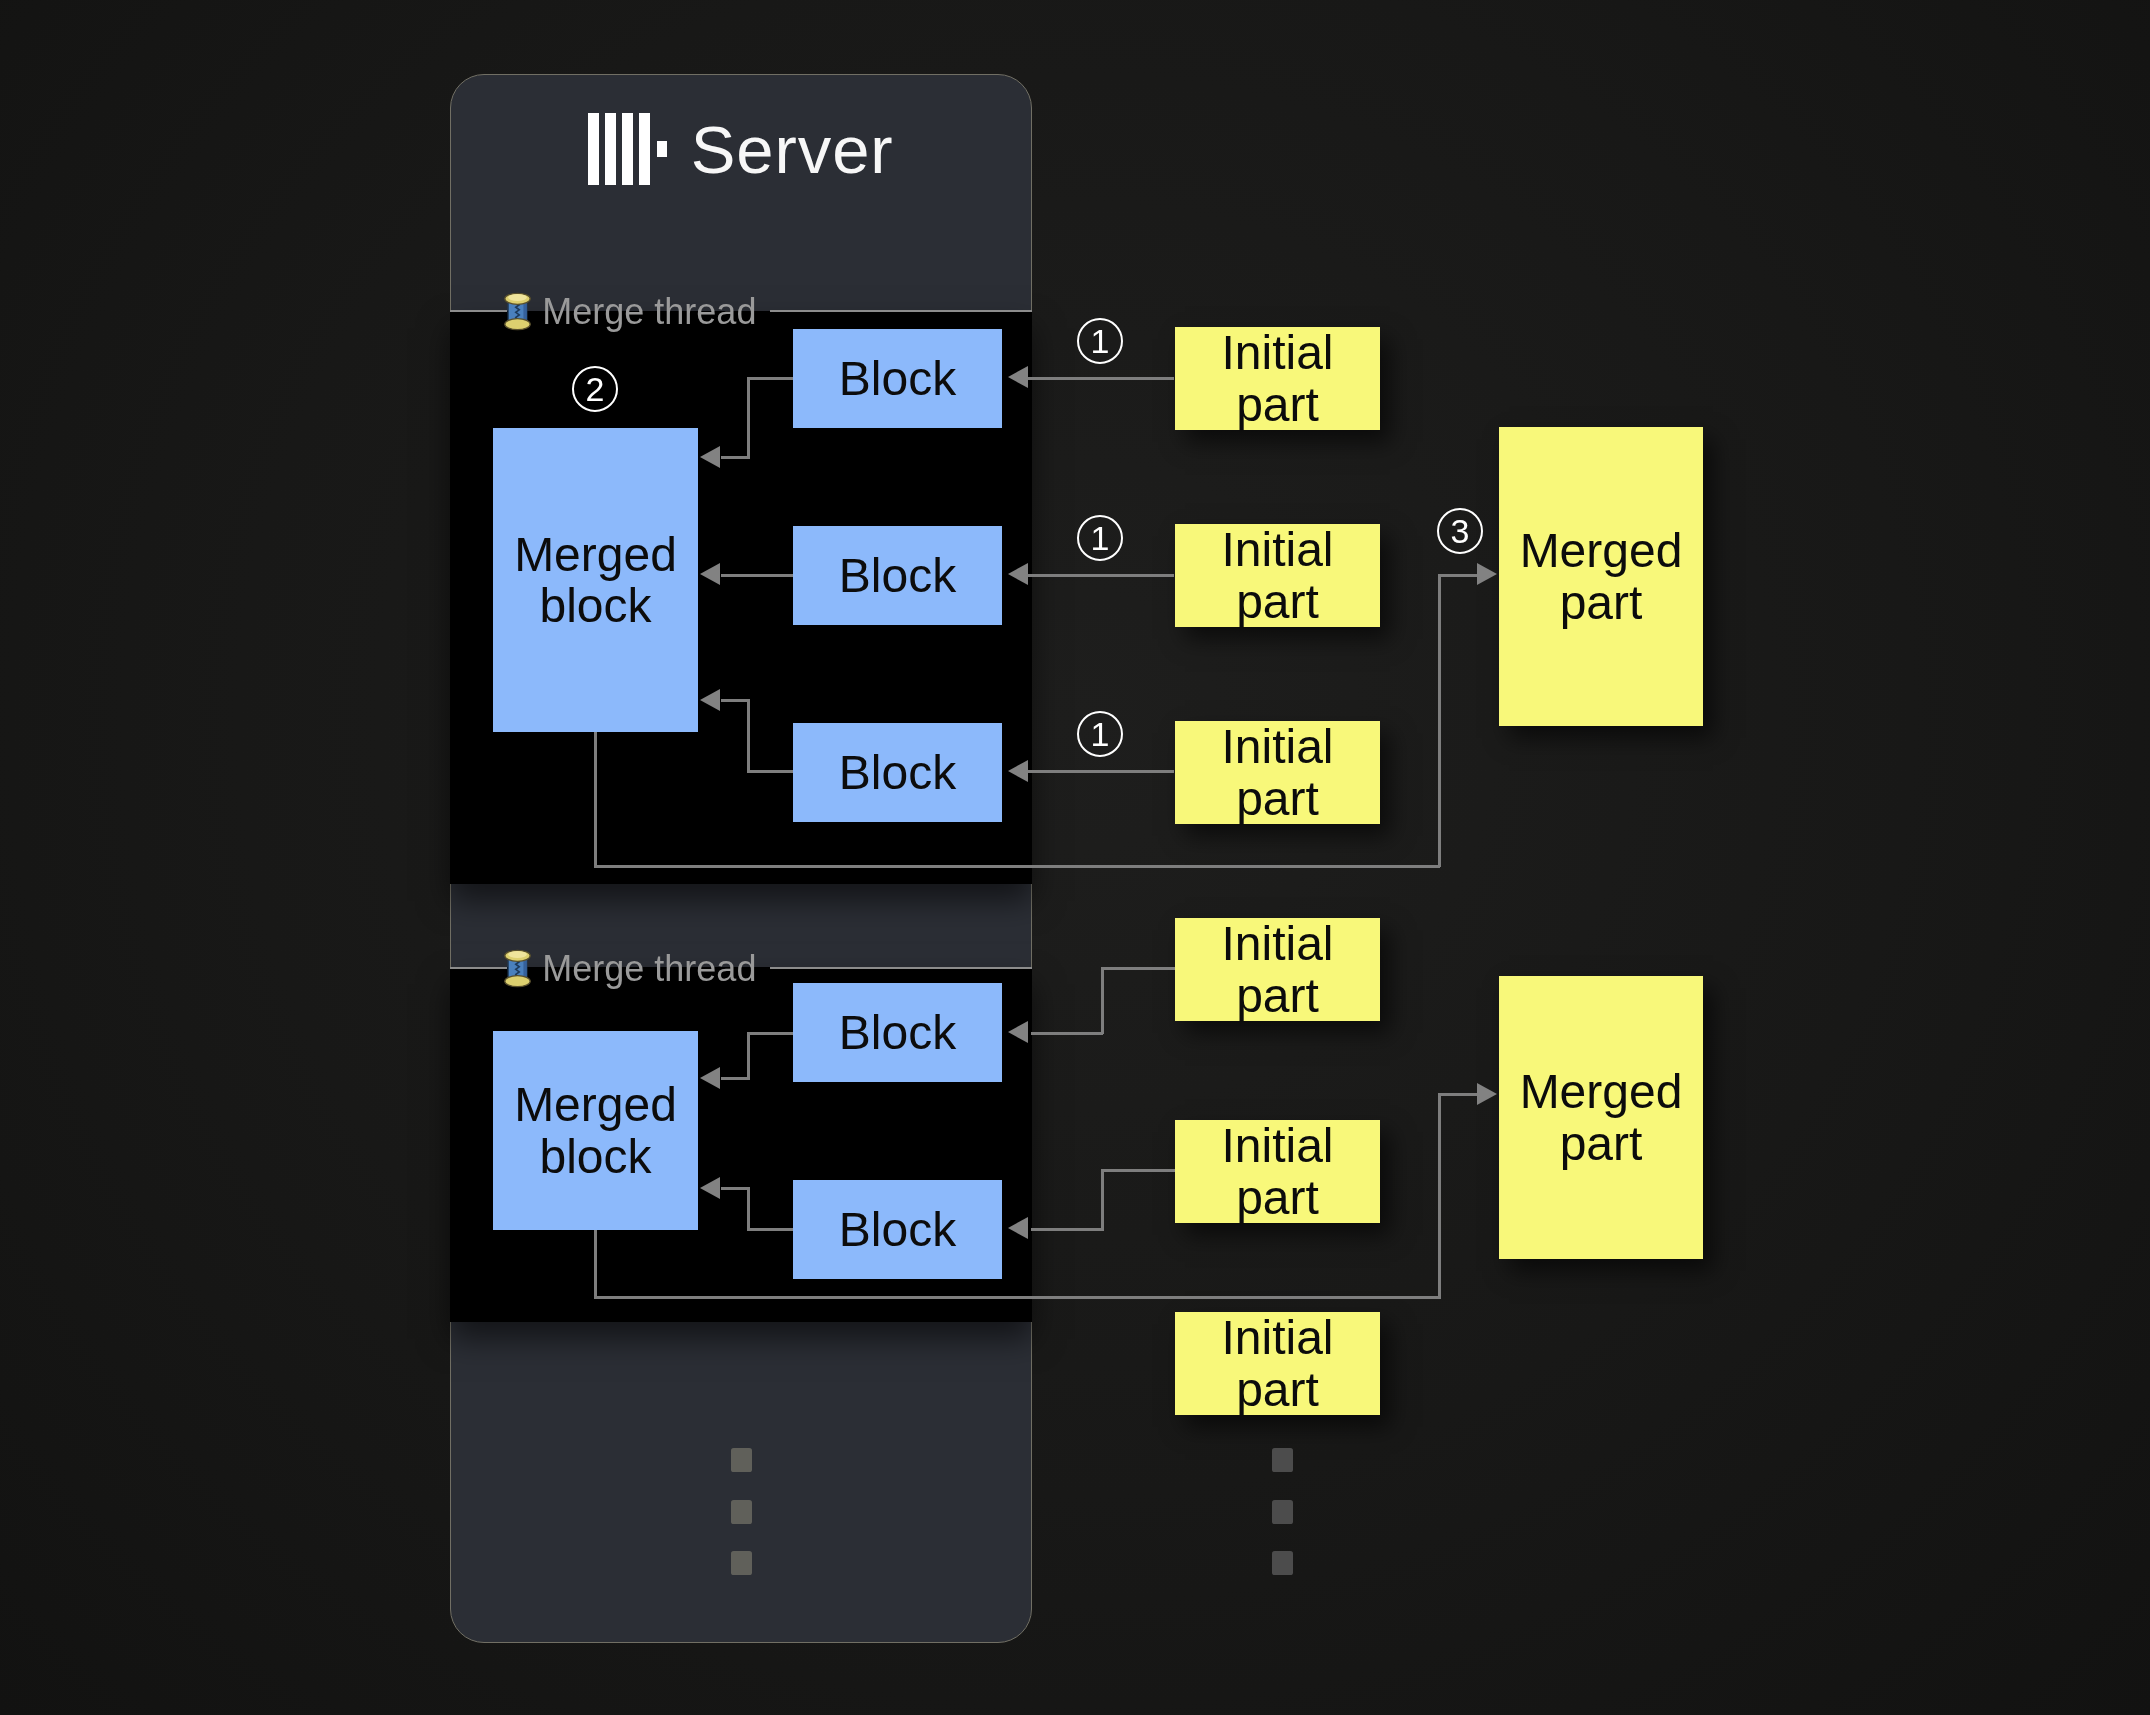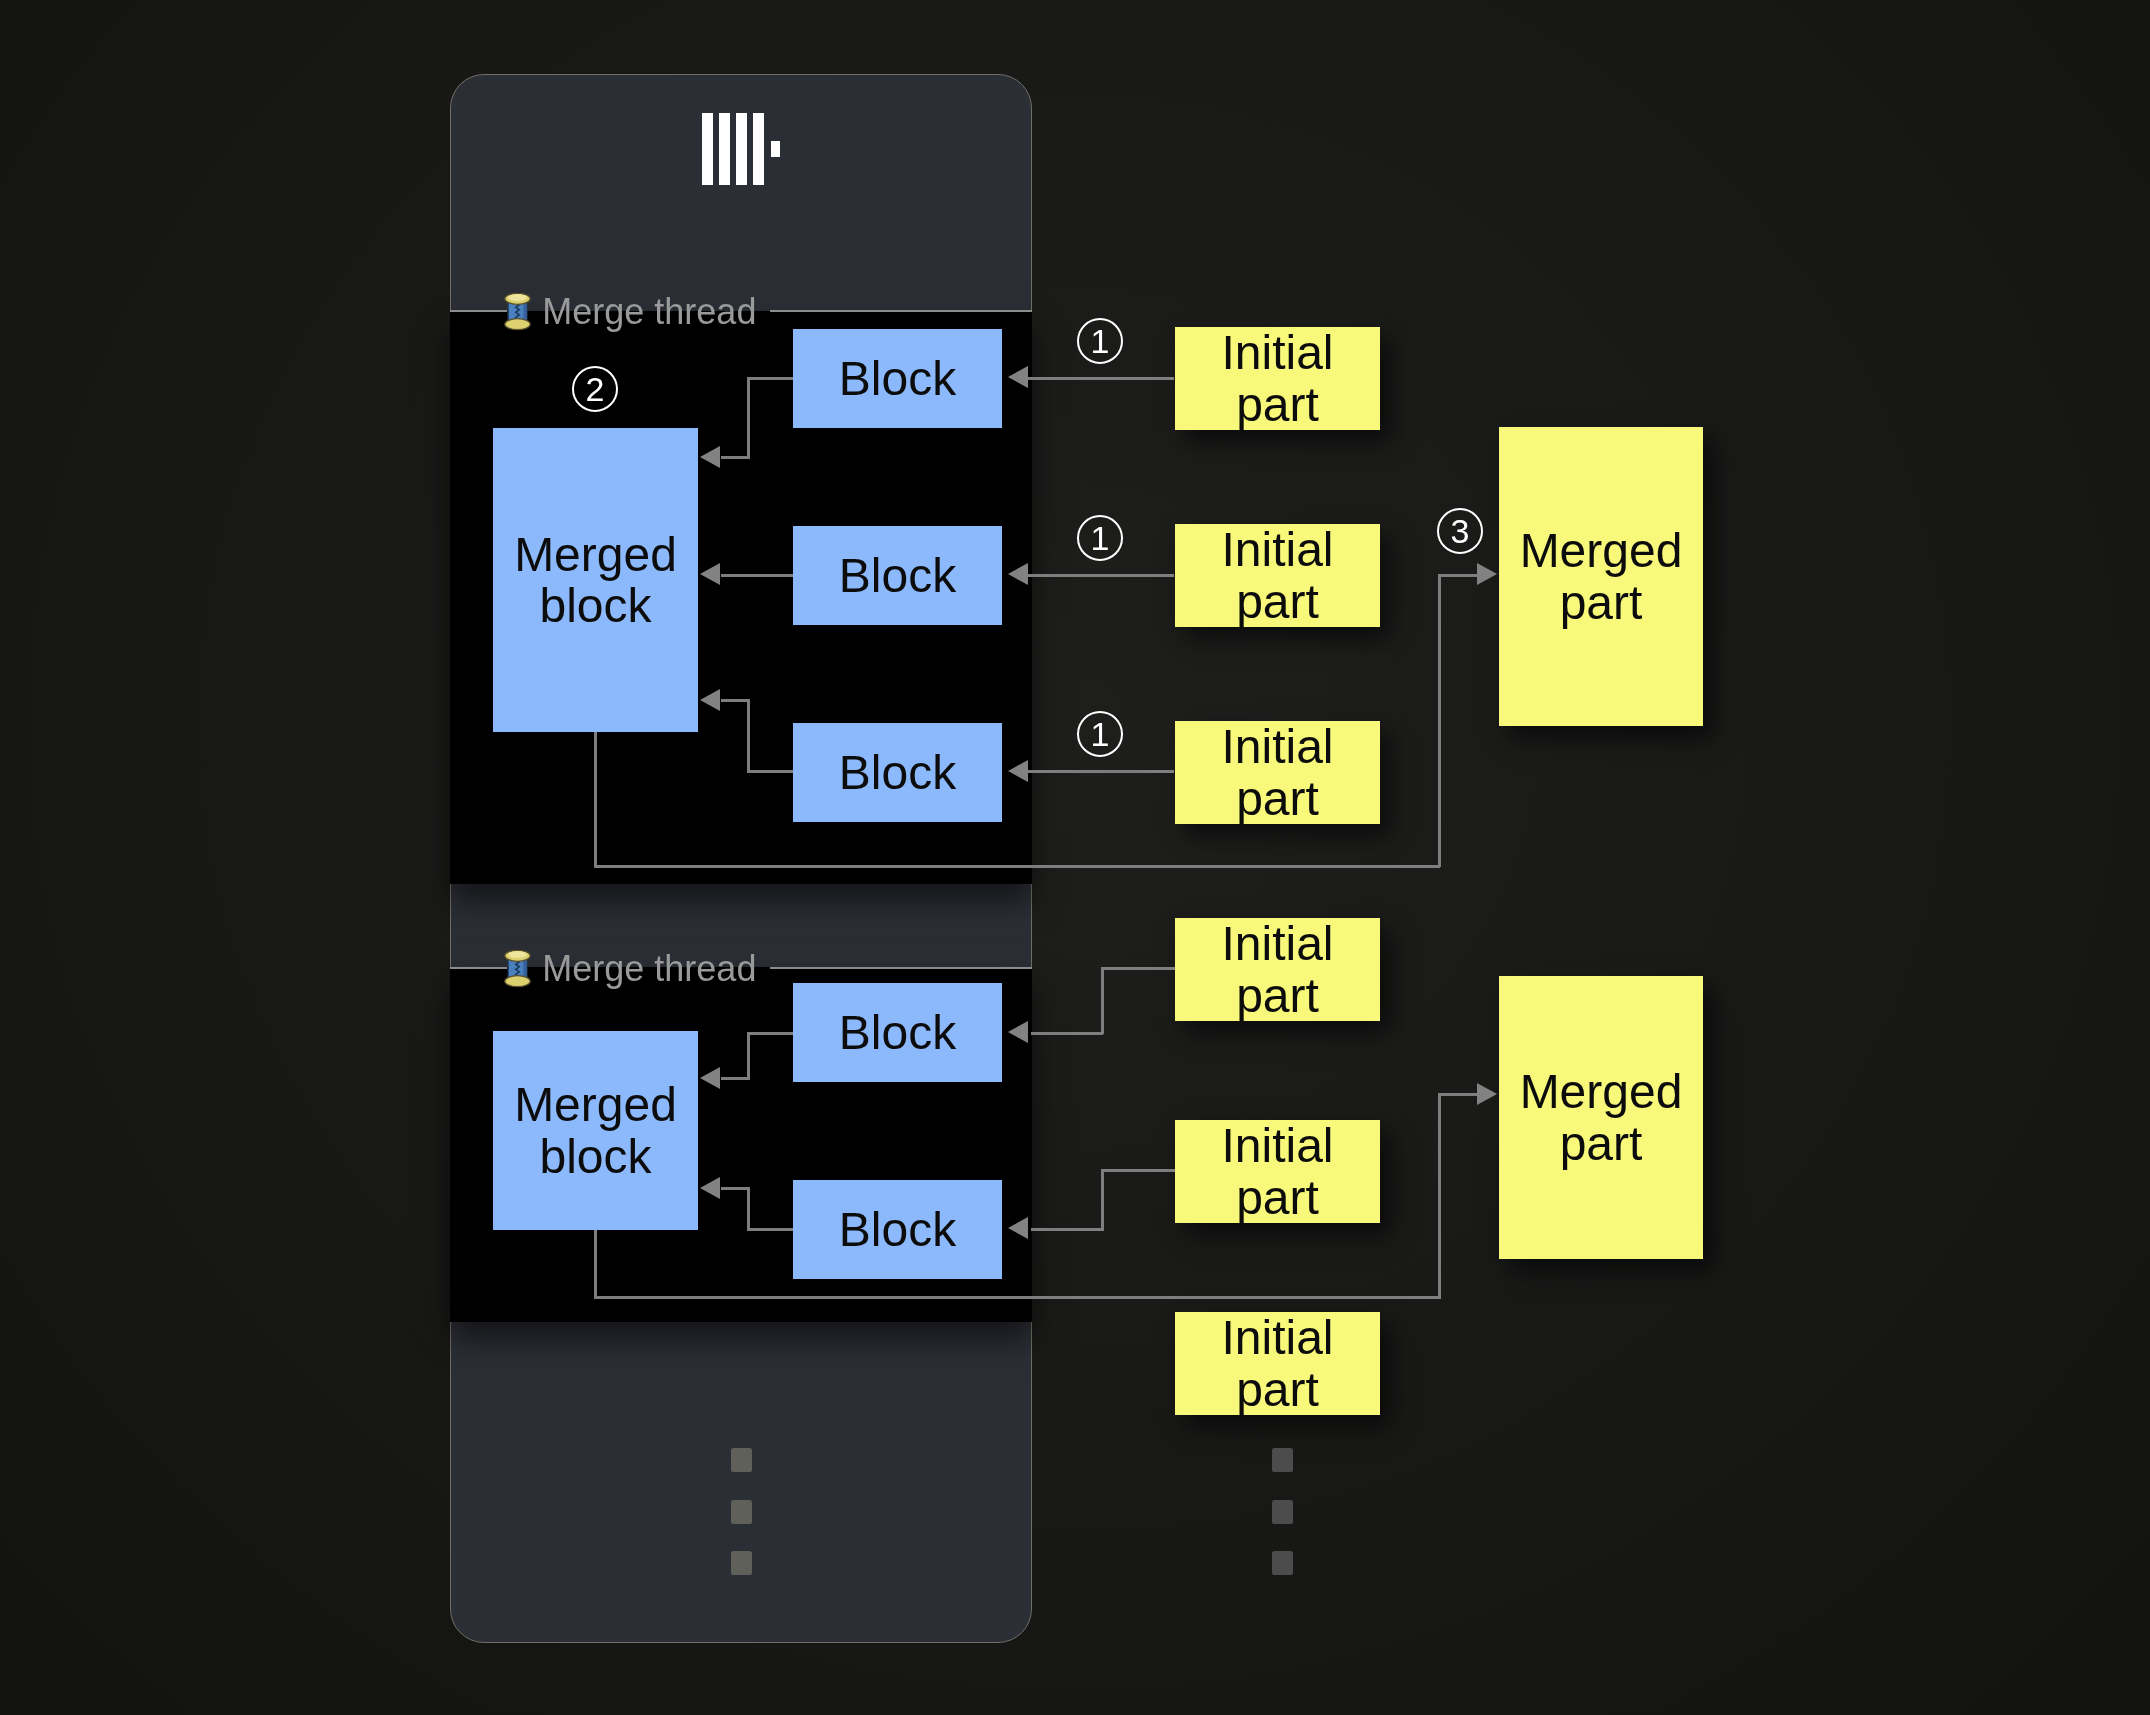--- a/index.html
+++ b/index.html
@@ -53,20 +53,21 @@
   <div class="abs panel"></div>
 
   <div class="abs title-row">
     <div class="ch-logo">
       <div class="ch-bar"></div>
       <div class="ch-bar"></div>
       <div class="ch-bar"></div>
       <div class="ch-bar"></div>
       <div class="ch-dot"></div>
     </div>
+    <div class="server-title">Server</div>
   </div>
 
   <div id="section1" class="abs section"></div>
   <div class="abs bline" style="left:450px;top:310px;width:57px;"></div>
   <div class="abs bline" style="left:770px;top:310px;width:262px;"></div>
   <div class="abs legend" style="left:503px;top:289px;">
     <svg width="29" height="39" viewBox="0 0 34 46">
       <rect x="6" y="8" width="22" height="30" fill="#4a80bd" stroke="#223e5e" stroke-width="1.5"></rect>
       <rect x="24" y="8" width="4" height="30" fill="#35619c"></rect>
       <path d="M17 12 l2 3 l-4 3 l4 3 l-4 3 l4 3 l-4 3 l2 3" fill="none" stroke="#1d3a5c" stroke-width="2"></path>

